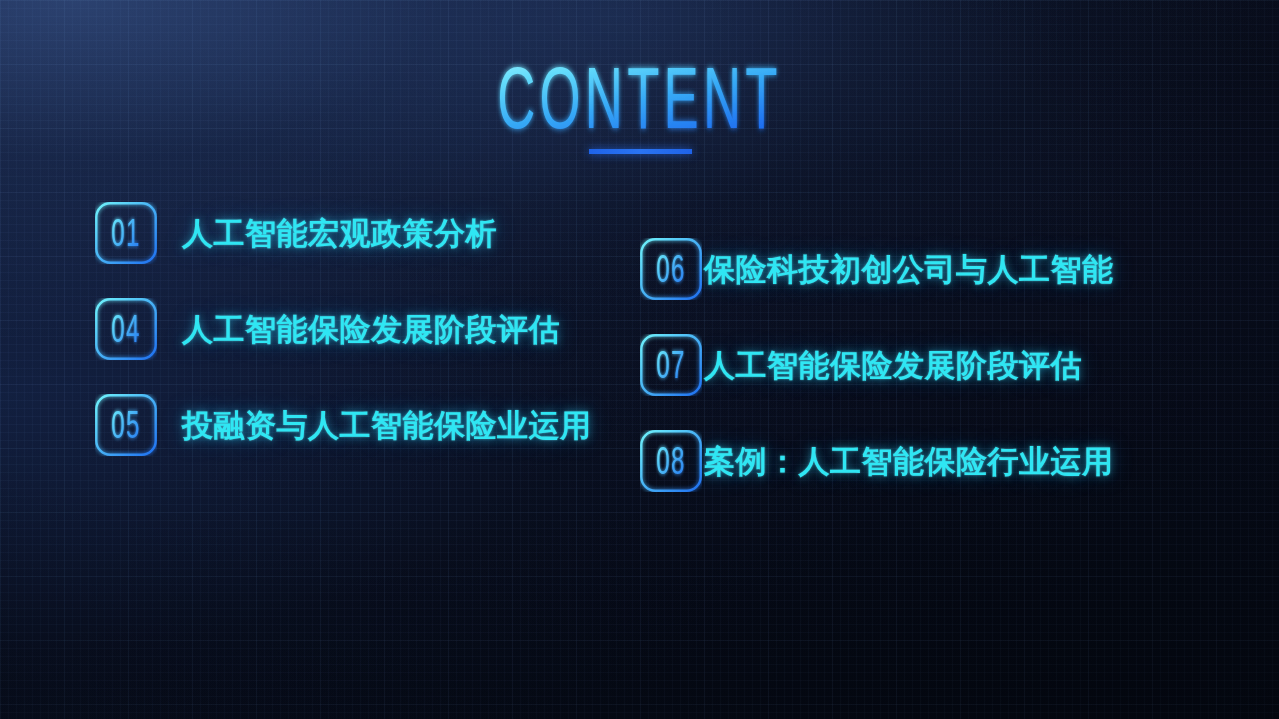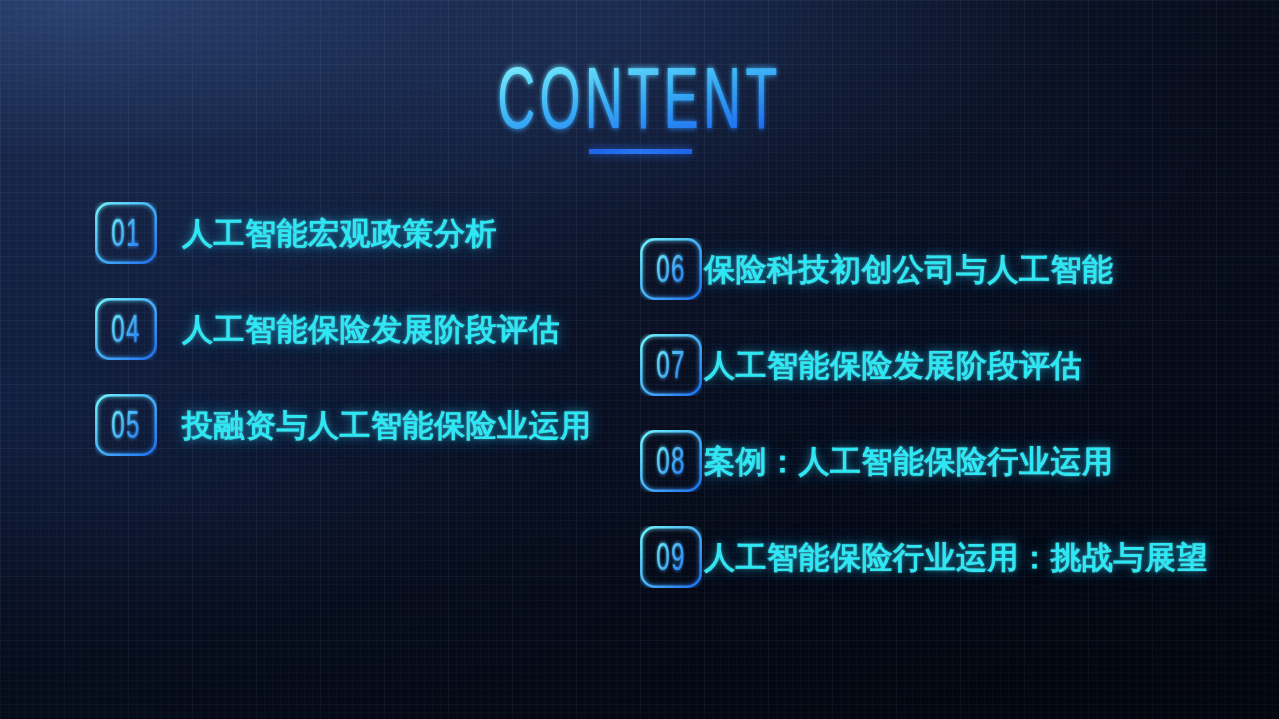--- a/index.html
+++ b/index.html
@@ -213,26 +213,17 @@
       <div class="toc-item">
         <div class="badge">
           <svg width="62" height="62" viewBox="0 0 62 62">
             <rect x="1.3" y="1.3" width="59.4" height="59.4" rx="14" ry="14" fill="none" stroke="url(#bg1)" stroke-width="2.4" filter="url(#bglow1)"></rect>
             <text x="31" y="44" text-anchor="middle" font-family="'Liberation Sans','DejaVu Sans',sans-serif" font-size="39" font-weight="300" letter-spacing="2" transform="translate(31,0) scale(0.62,1) translate(-31,0)" fill="url(#bg1)" filter="url(#bglow1)">08</text>
           </svg>
         </div>
         <div class="item-label">案例：人工智能保险行业运用</div>
       </div>
 
-      <div class="toc-item">
-        <div class="badge">
-          <svg width="62" height="62" viewBox="0 0 62 62">
-            <rect x="1.3" y="1.3" width="59.4" height="59.4" rx="14" ry="14" fill="none" stroke="url(#bg1)" stroke-width="2.4" filter="url(#bglow1)"></rect>
-            <text x="31" y="44" text-anchor="middle" font-family="'Liberation Sans','DejaVu Sans',sans-serif" font-size="39" font-weight="300" letter-spacing="2" transform="translate(31,0) scale(0.62,1) translate(-31,0)" fill="url(#bg1)" filter="url(#bglow1)">09</text>
-          </svg>
-        </div>
-        <div class="item-label">人工智能保险行业运用：挑战与展望</div>
-      </div>
 
     </div>
 
   </div>
 </div>
 
 </body></html>

